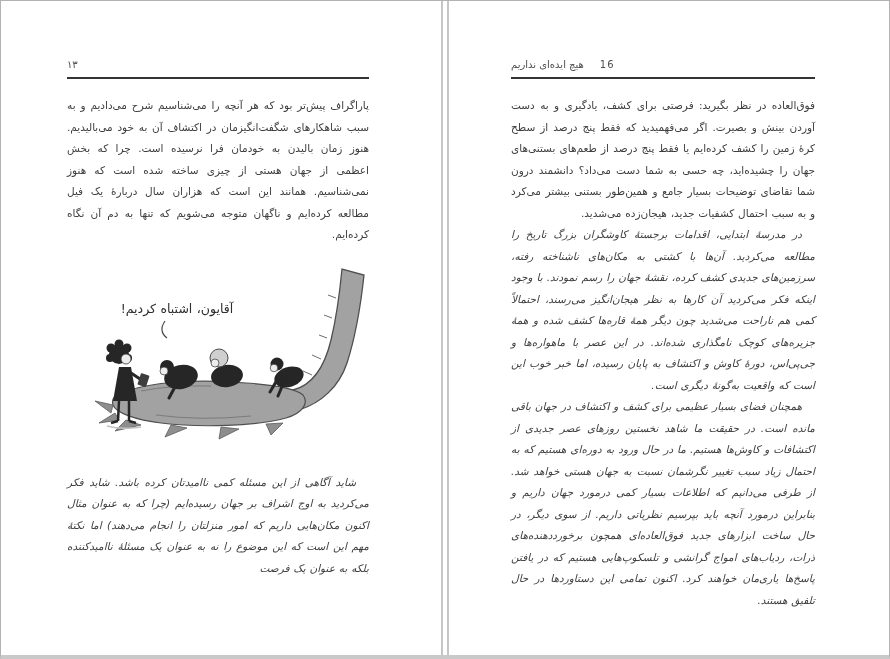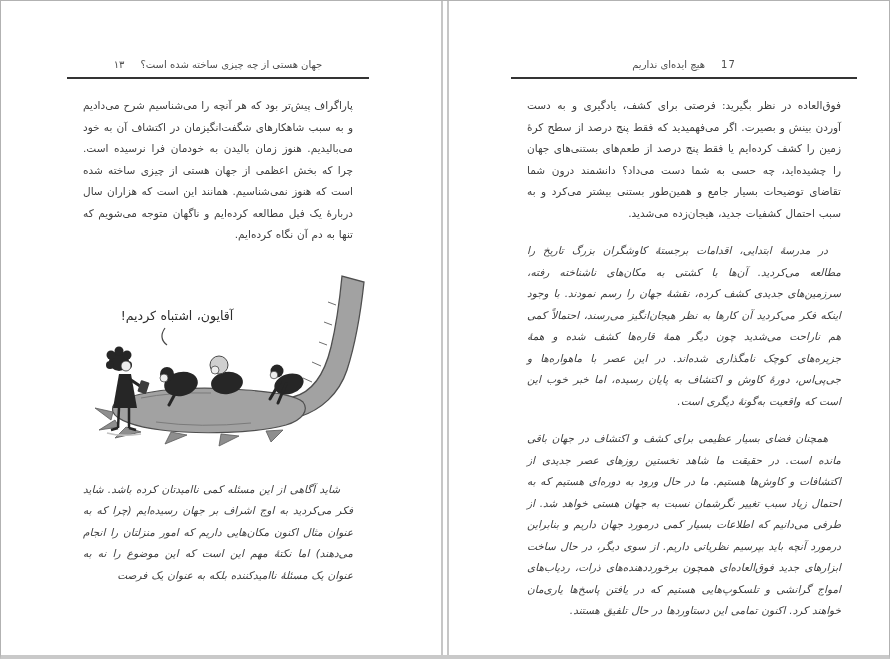--- a/index.html
+++ b/index.html
@@ -14,41 +14,41 @@
     overflow:hidden;
     font-family:"DejaVu Sans", sans-serif;
   }
   .page{background:#fff;box-sizing:border-box;height:100%;}
   .page-left{width:440px;}
   .page-right{flex:1;}
   .gutter{width:8px;box-sizing:border-box;background:#fff;
     border-left:2px solid #c6c6c6;border-right:2px solid #c6c6c6;}
   .page-inner{box-sizing:border-box;height:100%;}
   .page-left .page-inner{padding:57px 72px 0 66px;}
-  .page-right .page-inner{padding:57px 32px 0 62px;}
+  .page-right .page-inner{padding:57px 74px 0 62px;}
 
   .page-header{
-    display:flex;justify-content:center;align-items:flex-end;
+    display:flex;justify-content:flex-start;align-items:flex-end;
     direction:ltr;
     font-size:10px;color:#4d4d4d;line-height:14px;gap:16px;
   }
   .running-head{direction:rtl;}
   .page-num{letter-spacing:1px;}
   .header-rule{border-bottom:2px solid #343434;margin-top:5px;}
 
   .page-body{
     margin-top:16px;
     direction:rtl;
     text-align:justify;
     font-size:10.5px;
     line-height:21.5px;
     color:#3e3e3e;
     word-spacing:0.5px;
   }
-  .para{margin:16px;}
+  .para{margin:0;}
   .para.indent{text-indent:13px;font-style:italic;}
 
   .illustration{
     width:296px;height:195px;
     margin:9px -8px 22px auto; 
   }
   .illustration svg{display:block;width:100%;height:100%;}
   .cartoon-caption{
     font-family:"DejaVu Sans", sans-serif;
     font-size:12.5px;
@@ -58,21 +58,20 @@
 </head>
 <body>
 
 <div class="screen">
 
   <div class="page page-left">
     <div class="page-inner">
 
       <div class="page-header">
         <span class="page-num">۱۳</span>
-        <span class="running-head" lang="fa">جهان هستی از چه چیزی ساخته شده است؟</span>
       </div>
       <div class="header-rule"></div>
 
       <div class="page-body" lang="fa">
         <p class="para">پاراگراف پیش‌تر بود که هر آنچه را می‌شناسیم شرح می‌دادیم و به سبب شاهکارهای شگفت‌انگیزمان در اکتشاف آن به خود می‌بالیدیم. هنوز زمان بالیدن به خودمان فرا نرسیده است. چرا که بخش اعظمی از جهان هستی از چیزی ساخته شده است که هنوز نمی‌شناسیم. همانند این است که هزاران سال دربارهٔ یک فیل مطالعه کرده‌ایم و ناگهان متوجه می‌شویم که تنها به دم آن نگاه کرده‌ایم.</p>
 
         <div class="illustration">
           <svg viewBox="0 0 296 195" xmlns="http://www.w3.org/2000/svg">
 
             <text class="cartoon-caption" x="96" y="58" text-anchor="middle" direction="rtl">آقایون، اشتباه کردیم!</text>
@@ -134,21 +133,21 @@
     </div>
   </div>
 
   <div class="gutter"></div>
 
   <div class="page page-right">
     <div class="page-inner">
 
       <div class="page-header">
         <span class="running-head" lang="fa">هیچ ایده‌ای نداریم</span>
-        <span class="page-num">17</span>
+        <span class="page-num">16</span>
       </div>
       <div class="header-rule"></div>
 
       <div class="page-body" lang="fa">
         <p class="para">فوق‌العاده در نظر بگیرید: فرصتی برای کشف، یادگیری و به دست آوردن بینش و بصیرت. اگر می‌فهمیدید که فقط پنج درصد از سطح کرهٔ زمین را کشف کرده‌ایم یا فقط پنج درصد از طعم‌های بستنی‌های جهان را چشیده‌اید، چه حسی به شما دست می‌داد؟ دانشمند درون شما تقاضای توضیحات بسیار جامع و همین‌طور بستنی بیشتر می‌کرد و به سبب احتمال کشفیات جدید، هیجان‌زده می‌شدید.</p>
         <p class="para indent">در مدرسهٔ ابتدایی، اقدامات برجستهٔ کاوشگران بزرگ تاریخ را مطالعه می‌کردید. آن‌ها با کشتی به مکان‌های ناشناخته رفته، سرزمین‌های جدیدی کشف کرده، نقشهٔ جهان را رسم نمودند. با وجود اینکه فکر می‌کردید آن کارها به نظر هیجان‌انگیز می‌رسند، احتمالاً کمی هم ناراحت می‌شدید چون دیگر همهٔ قاره‌ها کشف شده و همهٔ جزیره‌های کوچک نامگذاری شده‌اند. در این عصر با ماهواره‌ها و جی‌پی‌اس، دورهٔ کاوش و اکتشاف به پایان رسیده، اما خبر خوب این است که واقعیت به‌گونهٔ دیگری است.</p>
         <p class="para indent">همچنان فضای بسیار عظیمی برای کشف و اکتشاف در جهان باقی مانده است. در حقیقت ما شاهد نخستین روزهای عصر جدیدی از اکتشافات و کاوش‌ها هستیم. ما در حال ورود به دوره‌ای هستیم که به احتمال زیاد سبب تغییر نگرشمان نسبت به جهان هستی خواهد شد. از طرفی می‌دانیم که اطلاعات بسیار کمی درمورد جهان داریم و بنابراین درمورد آنچه باید بپرسیم نظریاتی داریم. از سوی دیگر، در حال ساخت ابزارهای جدید فوق‌العاده‌ای همچون برخورددهنده‌های ذرات، ردیاب‌های امواج گرانشی و تلسکوپ‌هایی هستیم که در یافتن پاسخ‌ها یاری‌مان خواهند کرد. اکنون تمامی این دستاوردها در حال تلفیق هستند.</p>
       </div>
     </div>
   </div>

